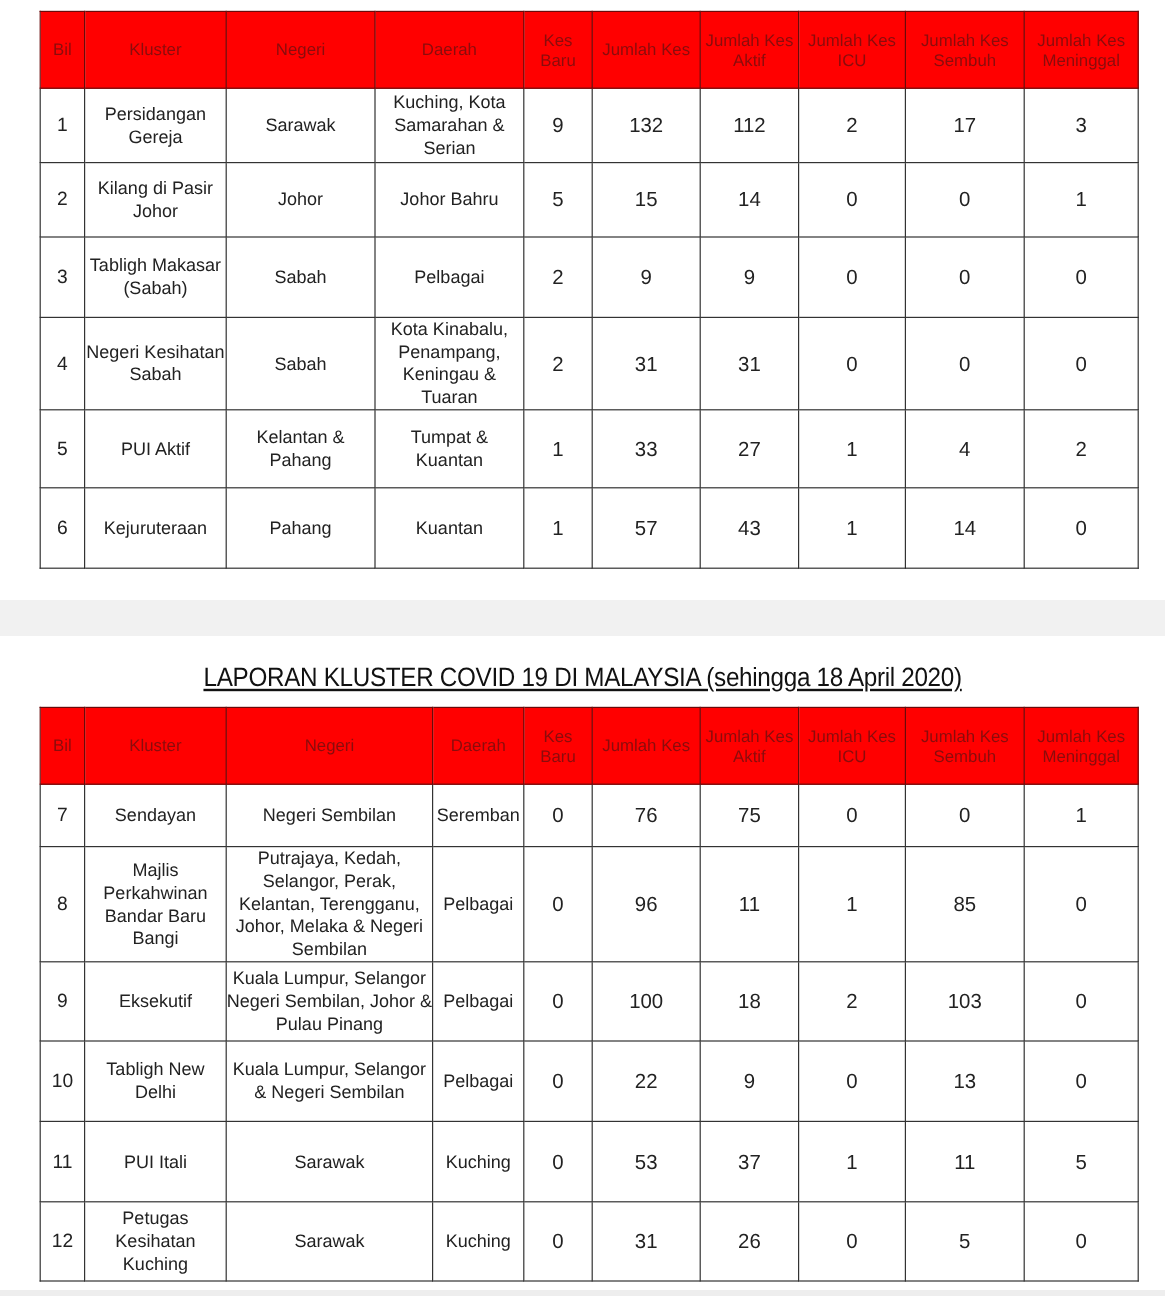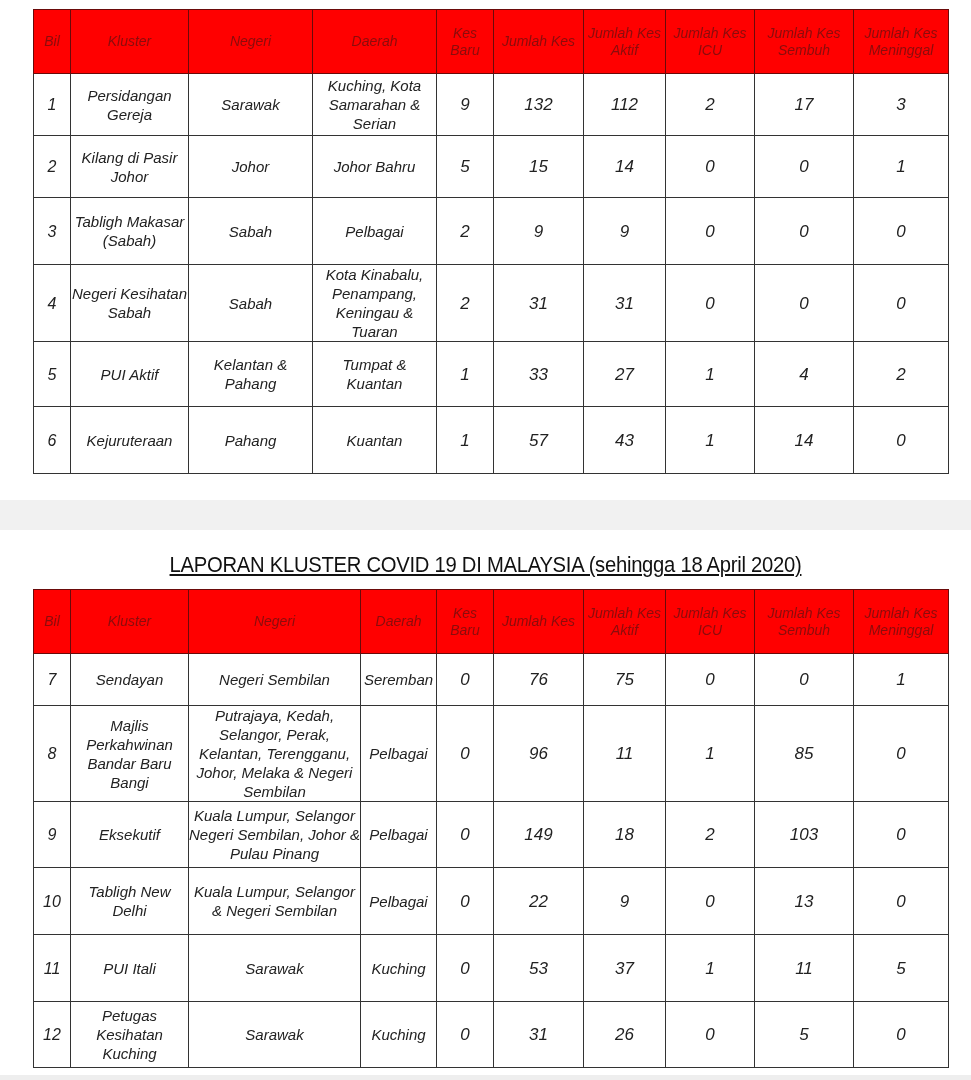--- a/index.html
+++ b/index.html
@@ -2,21 +2,21 @@
 <html><head>
 <meta charset="utf-8">
 <style>
   html,body{margin:0;padding:0;background:#fff;}
   body{width:971px;height:1080px;position:relative;overflow:hidden;font-family:"Liberation Sans",sans-serif;color:#222;}
   .panel{position:absolute;left:0;width:971px;background:#fff;}
   #panel1{top:0;height:500px;}
   #panel2{top:530px;height:545px;}
   .gap{position:absolute;left:0;width:971px;top:500px;height:30px;background:#f1f1f1;}
   .bottomgap{position:absolute;left:0;width:971px;top:1075px;height:5px;background:#eee;}
-  table{position:absolute;border-collapse:collapse;table-layout:fixed;font-style:italic;}
+  table{position:absolute;border-collapse:collapse;table-layout:fixed;}
   td,th{border:1.5px solid #333;text-align:center;vertical-align:middle;padding:0;font-size:15px;line-height:19px;}
   th{background:#ff0000;color:#8a0c0c;font-weight:normal;font-size:14px;line-height:17px;border-color:#6a0a0a;}
   td.num{font-size:17px;}
   td.bil{font-size:16px;}
   #t1{left:33px;top:9px;width:915px;}
   #t2{left:33px;top:589px;width:915px;}
   .source{position:absolute;font-size:13px;color:#c2410c;margin-top:32px;}
   #src1{left:43px;top:472px;}
   #src2{left:43px;top:1049px;}
   .title{position:absolute;left:0;width:971px;top:552px;text-align:center;font-size:22px;text-decoration:underline;color:#111;letter-spacing:-0.3px;transform:scaleX(0.92);}
@@ -185,21 +185,21 @@
         <td class="num">1</td>
         <td class="num">85</td>
         <td class="num">0</td>
       </tr>
       <tr style="height: 66px;">
         <td class="bil">9</td>
         <td>Eksekutif</td>
         <td>Kuala Lumpur, Selangor Negeri Sembilan, Johor &amp; Pulau Pinang</td>
         <td>Pelbagai</td>
         <td class="num">0</td>
-        <td class="num">149</td>
+        <td class="num">100</td>
         <td class="num">18</td>
         <td class="num">2</td>
         <td class="num">103</td>
         <td class="num">0</td>
       </tr>
       <tr style="height: 67px;">
         <td class="bil">10</td>
         <td>Tabligh New Delhi</td>
         <td>Kuala Lumpur, Selangor &amp; Negeri Sembilan</td>
         <td>Pelbagai</td>

